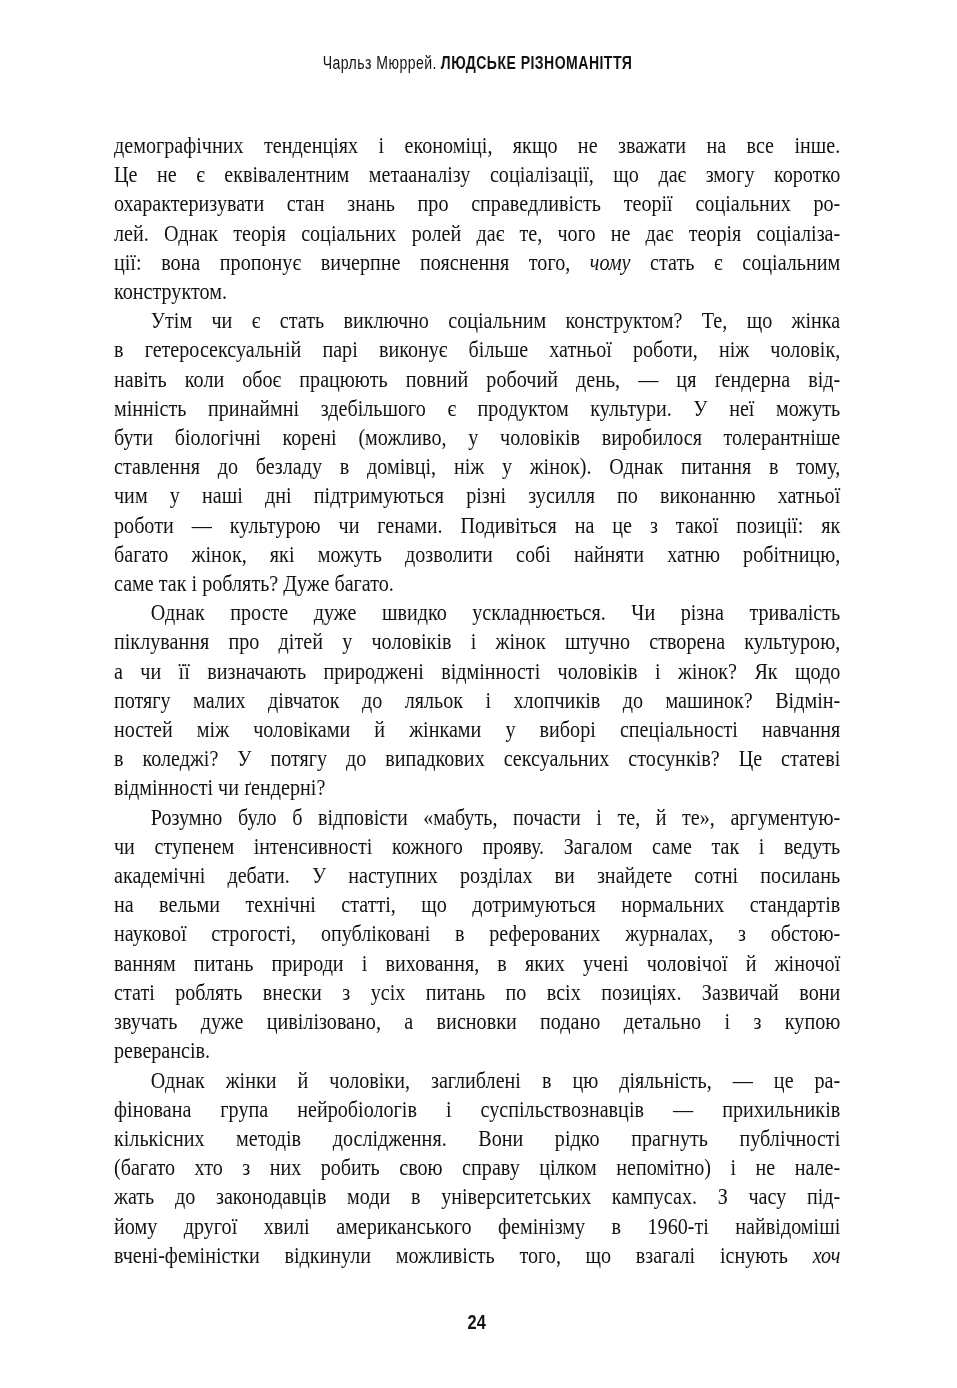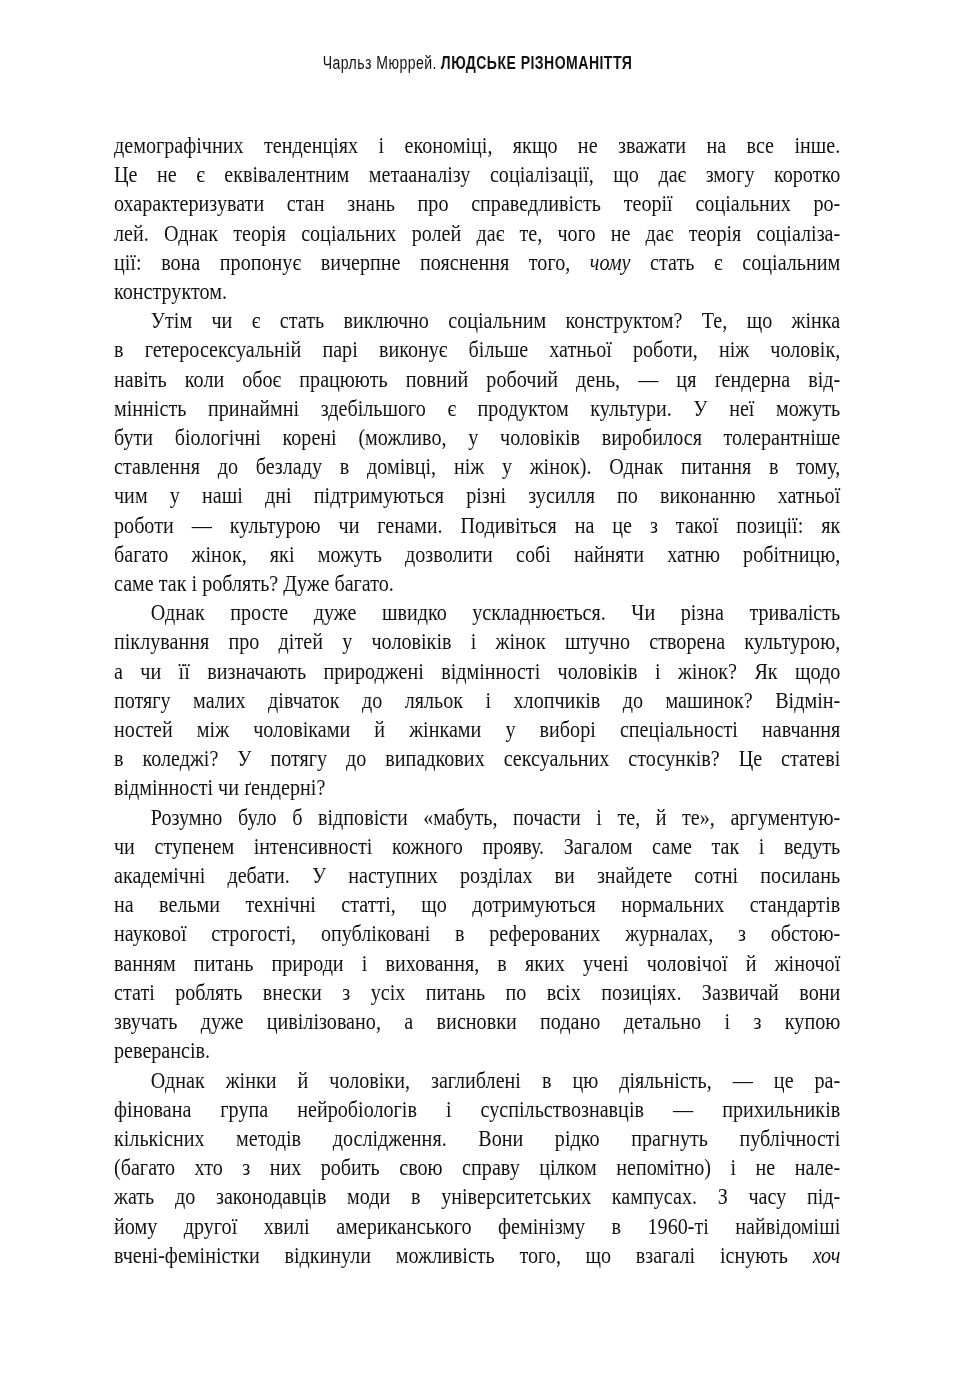--- a/index.html
+++ b/index.html
@@ -131,14 +131,17 @@
         <div class="line j ind"><span>Однак жінки й чоловіки, заглиблені в цю діяльність, — це ра-</span></div>
         <div class="line j"><span>фінована група нейробіологів і суспільствознавців — прихильників</span></div>
         <div class="line j"><span>кількісних методів дослідження. Вони рідко прагнуть публічності</span></div>
         <div class="line j"><span>(багато хто з них робить свою справу цілком непомітно) і не нале-</span></div>
         <div class="line j"><span>жать до законодавців моди в університетських кампусах. З часу під-</span></div>
         <div class="line j"><span>йому другої хвилі американського фемінізму в 1960-ті найвідоміші</span></div>
         <div class="line j"><span>вчені-феміністки відкинули можливість того, що взагалі існують </span><span class="it">хоч</span></div>
       </div>
     </div>
 
+  <div class="pagenum-wrap">
+    <span class="pagenum">24</span>
+  </div>
 
 </div>
 
 </body></html>

